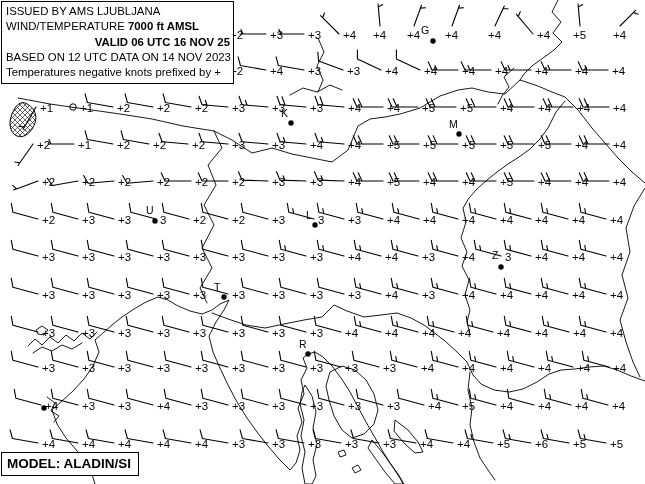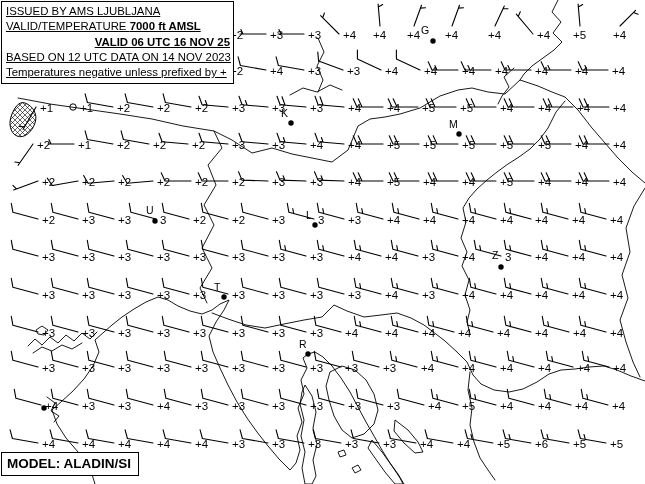--- a/index.html
+++ b/index.html
@@ -1,21 +1,21 @@
 <!DOCTYPE html>
 <html><head>
 <meta charset="utf-8">
 <style>
   html,body{margin:0;padding:0;background:#fff;}
   .stage{position:relative;width:645px;height:484px;background:#ffffff;overflow:hidden;
          font-family:"Liberation Sans",sans-serif;color:#000;}
   .stage svg{position:absolute;left:0;top:0;}
   .info-box{position:absolute;left:1px;top:1px;width:224px;background:#ffffff;
             border:1px solid #000;padding:2px 3px 3px 4px;font-size:11.4px;line-height:15.3px;
-            white-space:nowrap;z-index:5;text-decoration:underline;}
+            white-space:nowrap;z-index:5;}
   .info-box .b{font-weight:bold;text-align:right;}
   .model-box{position:absolute;left:1px;top:452px;background:#ffffff;border:1px solid #000;
              padding:3px 7px 4px 5px;font-size:13.5px;z-index:5;font-weight:bold;}
   .mapline{fill:none;stroke:#000;stroke-width:0.9;stroke-linejoin:round;stroke-linecap:round;}
   .island{fill:none;stroke:#000;stroke-width:0.9;stroke-linejoin:round;}
 </style>
 </head>
 <body>
 
 <div class="stage">
@@ -819,20 +819,20 @@
           <text x="492" y="259" font-size="10.5" font-family="Liberation Sans, sans-serif" fill="#000000">Z</text>
         </g>
         <g>
           <circle cx="44" cy="408" r="2.7" fill="#000000"></circle>
         </g>
       </g>
   </svg>
 
   <div class="info-box">
     <div>ISSUED BY AMS LJUBLJANA</div>
-    <div><span>VALID/TEMPERATURE </span><span class="b">7000 ft AMSL</span></div>
+    <div><span>WIND/TEMPERATURE </span><span class="b">7000 ft AMSL</span></div>
     <div class="b">VALID 06 UTC 16 NOV 25</div>
     <div>BASED ON 12 UTC DATA ON 14 NOV 2023</div>
-    <div>Temperatures negative unless prefixed by +</div>
+    <div>Temperatures negative knots prefixed by +</div>
   </div>
 
   <div class="model-box">MODEL: ALADIN/SI</div>
 </div>
 
 </body></html>

